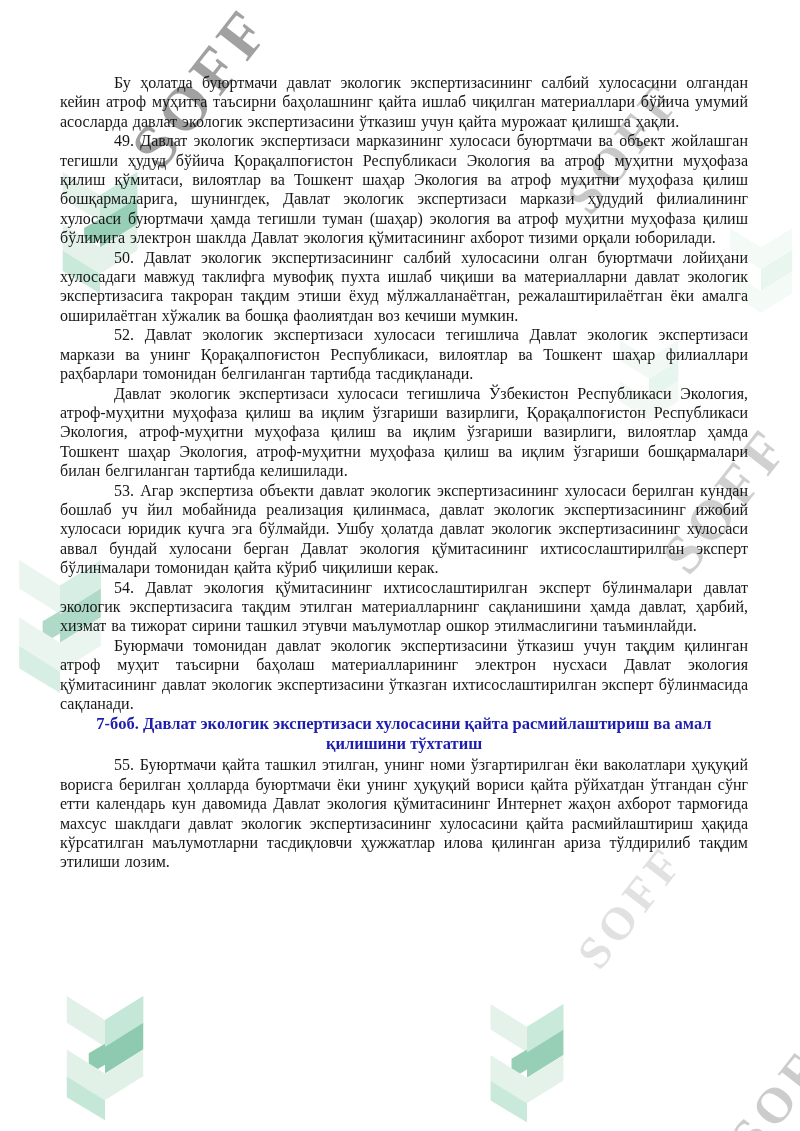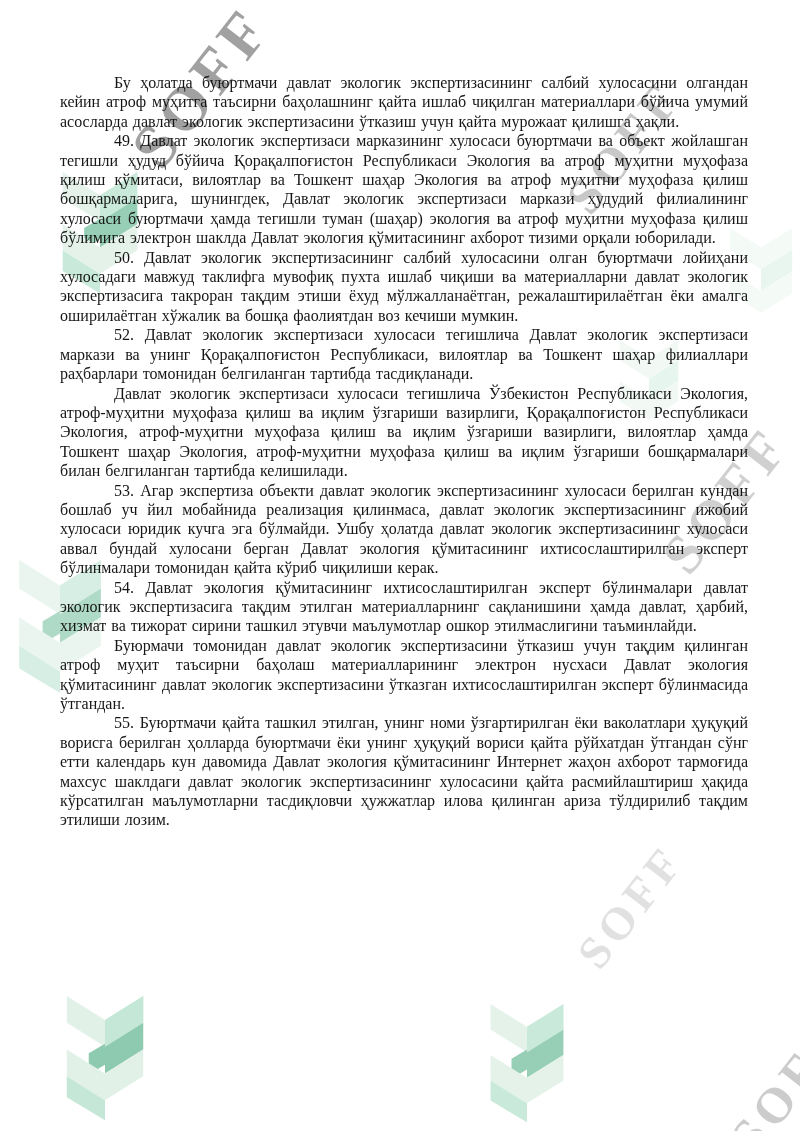--- a/index.html
+++ b/index.html
@@ -123,17 +123,18 @@
   </div>
 
   <div class="doc">
     <p>Бу ҳолатда буюртмачи давлат экологик экспертизасининг салбий хулосасини олгандан кейин атроф муҳитга таъсирни баҳолашнинг қайта ишлаб чиқилган материаллари бўйича умумий асосларда давлат экологик экспертизасини ўтказиш учун қайта мурожаат қилишга ҳақли.</p>
     <p>49. Давлат экологик экспертизаси марказининг хулосаси буюртмачи ва объект жойлашган тегишли ҳудуд бўйича Қорақалпоғистон Республикаси Экология ва атроф муҳитни муҳофаза қилиш қўмитаси, вилоятлар ва Тошкент шаҳар Экология ва атроф муҳитни муҳофаза қилиш бошқармаларига, шунингдек, Давлат экологик экспертизаси маркази ҳудудий филиалининг хулосаси буюртмачи ҳамда тегишли туман (шаҳар) экология ва атроф муҳитни муҳофаза қилиш бўлимига электрон шаклда Давлат экология қўмитасининг ахборот тизими орқали юборилади.</p>
     <p>50. Давлат экологик экспертизасининг салбий хулосасини олган буюртмачи лойиҳани хулосадаги мавжуд таклифга мувофиқ пухта ишлаб чиқиши ва материалларни давлат экологик экспертизасига такроран тақдим этиши ёхуд мўлжалланаётган, режалаштирилаётган ёки амалга оширилаётган хўжалик ва бошқа фаолиятдан воз кечиши мумкин.</p>
     <p>52. Давлат экологик экспертизаси хулосаси тегишлича Давлат экологик экспертизаси маркази ва унинг Қорақалпоғистон Республикаси, вилоятлар ва Тошкент шаҳар филиаллари раҳбарлари томонидан белгиланган тартибда тасдиқланади.</p>
     <p>Давлат экологик экспертизаси хулосаси тегишлича Ўзбекистон Республикаси Экология, атроф-муҳитни муҳофаза қилиш ва иқлим ўзгариши вазирлиги, Қорақалпоғистон Республикаси Экология, атроф-муҳитни муҳофаза қилиш ва иқлим ўзгариши вазирлиги, вилоятлар ҳамда Тошкент шаҳар Экология, атроф-муҳитни муҳофаза қилиш ва иқлим ўзгариши бошқармалари билан белгиланган тартибда келишилади.</p>
     <p>53. Агар экспертиза объекти давлат экологик экспертизасининг хулосаси берилган кундан бошлаб уч йил мобайнида реализация қилинмаса, давлат экологик экспертизасининг ижобий хулосаси юридик кучга эга бўлмайди. Ушбу ҳолатда давлат экологик экспертизасининг хулосаси аввал бундай хулосани берган Давлат экология қўмитасининг ихтисослаштирилган эксперт бўлинмалари томонидан қайта кўриб чиқилиши керак.</p>
     <p>54. Давлат экология қўмитасининг ихтисослаштирилган эксперт бўлинмалари давлат экологик экспертизасига тақдим этилган материалларнинг сақланишини ҳамда давлат, ҳарбий, хизмат ва тижорат сирини ташкил этувчи маълумотлар ошкор этилмаслигини таъминлайди.</p>
-    <p>Буюрмачи томонидан давлат экологик экспертизасини ўтказиш учун тақдим қилинган атроф муҳит таъсирни баҳолаш материалларининг электрон нусхаси Давлат экология қўмитасининг давлат экологик экспертизасини ўтказган ихтисослаштирилган эксперт бўлинмасида ўтгандан.</p>
+    <p>Буюрмачи томонидан давлат экологик экспертизасини ўтказиш учун тақдим қилинган атроф муҳит таъсирни баҳолаш материалларининг электрон нусхаси Давлат экология қўмитасининг давлат экологик экспертизасини ўтказган ихтисослаштирилган эксперт бўлинмасида сақланади.</p>
+    <h2>7-боб. Давлат экологик экспертизаси хулосасини қайта расмийлаштириш ва амал қилишини тўхтатиш</h2>
     <p>55. Буюртмачи қайта ташкил этилган, унинг номи ўзгартирилган ёки ваколатлари ҳуқуқий ворисга берилган ҳолларда буюртмачи ёки унинг ҳуқуқий вориси қайта рўйхатдан ўтгандан сўнг етти календарь кун давомида Давлат экология қўмитасининг Интернет жаҳон ахборот тармоғида махсус шаклдаги давлат экологик экспертизасининг хулосасини қайта расмийлаштириш ҳақида кўрсатилган маълумотларни тасдиқловчи ҳужжатлар илова қилинган ариза тўлдирилиб тақдим этилиши лозим.</p>
   </div>
 
 </div>
 
 </body></html>

